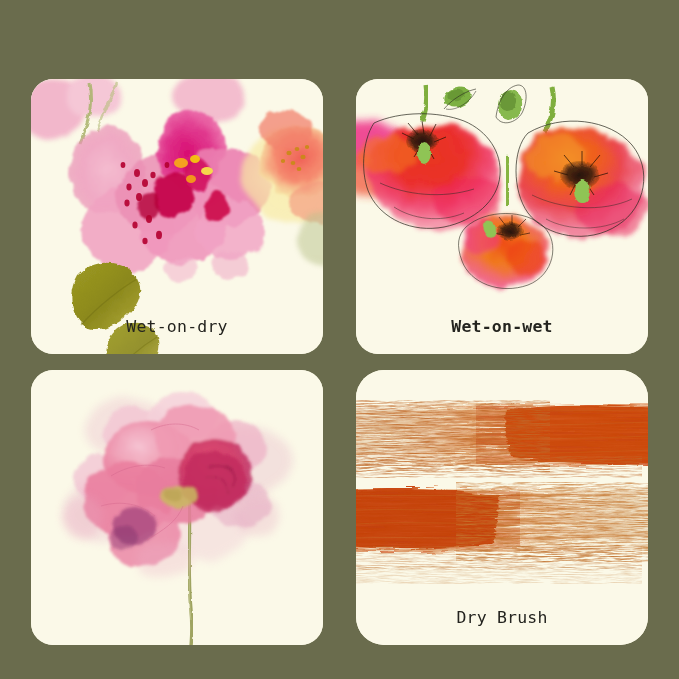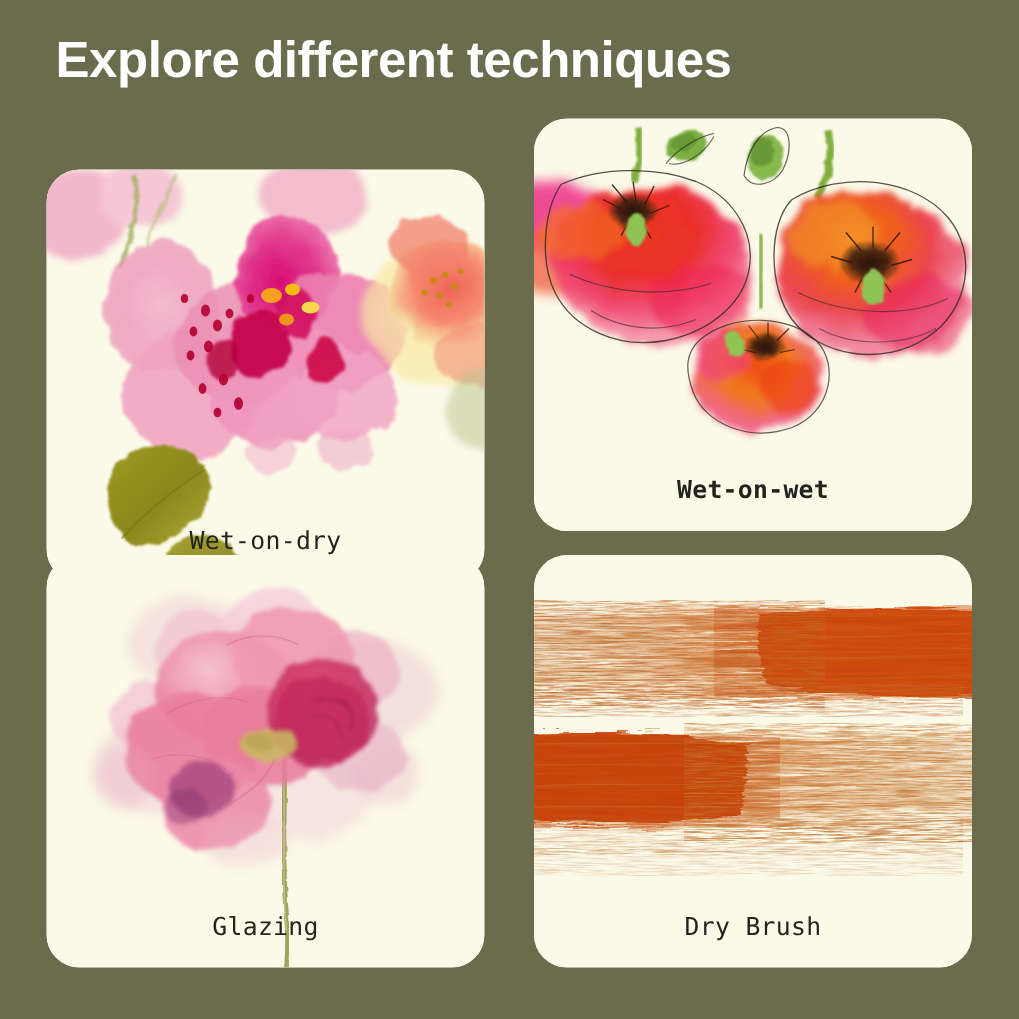--- a/index.html
+++ b/index.html
@@ -47,24 +47,24 @@
   }
 
   .card {
     position: absolute;
     width: 292px;
     height: 275px;
     border-radius: 22px;
     background: #fbf9e8;
     overflow: hidden;
   }
-  .card.c1 { left: 0px;   top: 0px; margin-top: 34px;   }
+  .card.c1 { left: 0px;   top: 0px;   }
   .card.c2 { left: 325px; top: 0px; font-weight: bold;   }
   .card.c3 { left: 0px;   top: 291px; }
-  .card.c4 { left: 325px; top: 291px; }
+  .card.c4 { left: 325px; top: 291px; border-radius: 28px; }
 
   .art {
     position: absolute;
     left: 0; top: 0;
     width: 292px;
     height: 275px;
     overflow: hidden;
   }
   .art svg { display: block; width: 292px; height: 275px; }
 
@@ -79,21 +79,20 @@
     letter-spacing: 0.2px;
     color: #24241f;
     z-index: 5;
   }
 </style>
 </head>
 <body>
 
 <div class="page">
 
-  <h1 class="page-title">Explore different techniques</h1>
 
   <div class="grid">
 
     <div class="card c1">
       <div class="art">
         <svg viewBox="0 0 292 275" xmlns="http://www.w3.org/2000/svg">
           <defs>
             <filter id="wc1" x="-30%" y="-30%" width="160%" height="160%">
               <feTurbulence type="fractalNoise" baseFrequency="0.045" numOctaves="4" seed="7" result="n"></feTurbulence>
               <feDisplacementMap in="SourceGraphic" in2="n" scale="13" xChannelSelector="R" yChannelSelector="G"></feDisplacementMap>
@@ -433,21 +432,20 @@
             <path d="M116 170 C132 160 146 152 152 136"></path>
           </g>
 
           <g filter="url(#wc3soft)" opacity="0.3">
             <ellipse cx="52" cy="148" rx="20" ry="22" fill="#e9a3bd"></ellipse>
             <ellipse cx="226" cy="146" rx="22" ry="20" fill="#e5a7c0"></ellipse>
             <ellipse cx="132" cy="190" rx="28" ry="18" fill="#ecb0c6"></ellipse>
           </g>
         </svg>
       </div>
-      <div class="card-label">Glazing</div>
     </div>
 
     <div class="card c4">
       <div class="art">
         <svg viewBox="0 0 292 275" xmlns="http://www.w3.org/2000/svg">
           <defs>
 
             <filter id="dryA" x="-10%" y="-30%" width="120%" height="160%">
               <feTurbulence type="fractalNoise" baseFrequency="0.012 0.6" numOctaves="5" seed="4" result="t"></feTurbulence>
               <feColorMatrix in="t" type="matrix" values="0 0 0 0 0  0 0 0 0 0  0 0 0 0 0  1.6 0 0 0 -0.35" result="a"></feColorMatrix>

